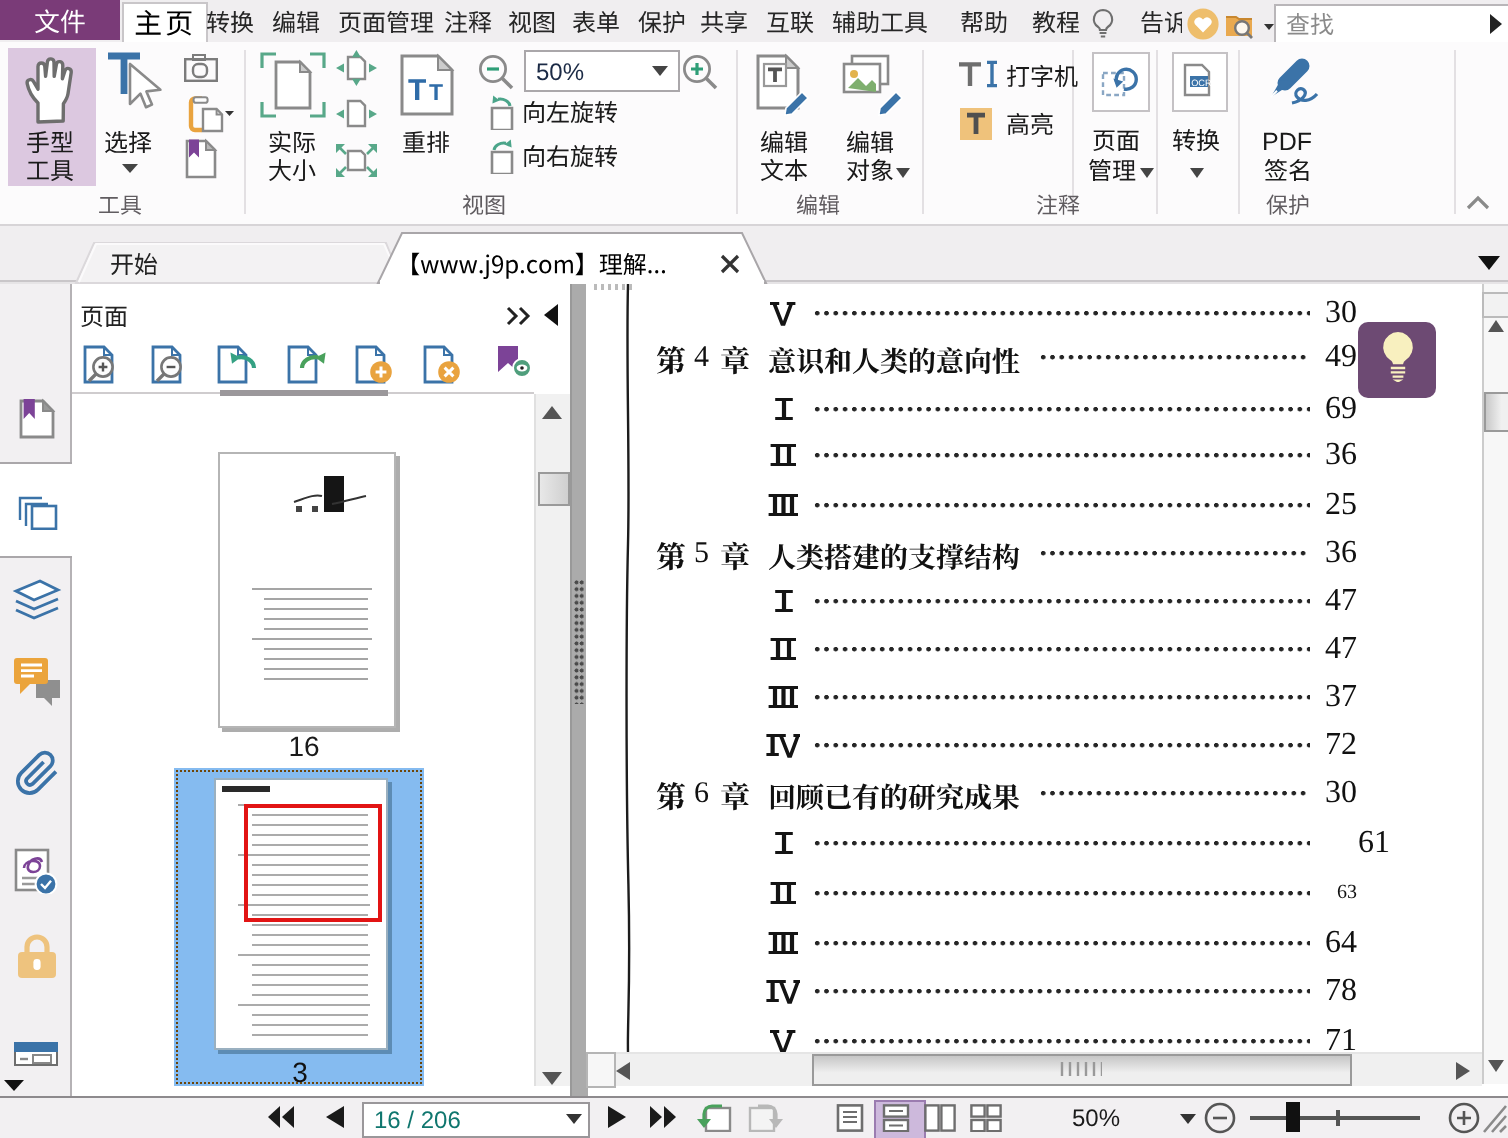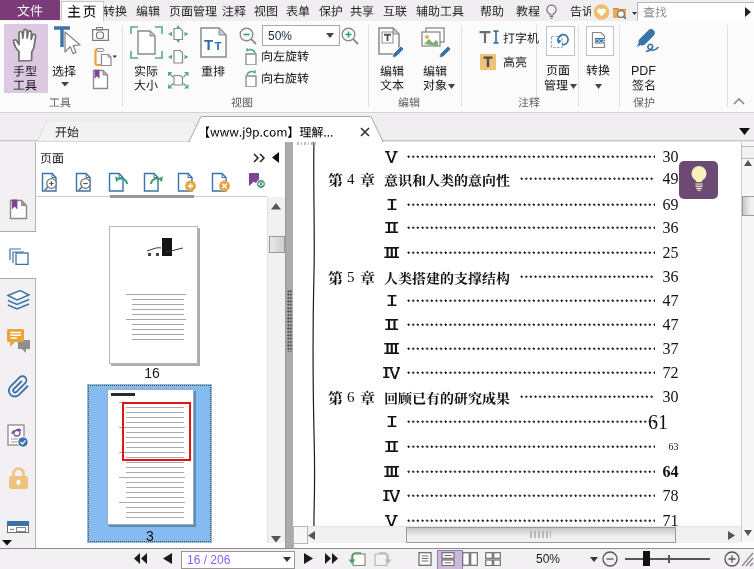--- a/index.html
+++ b/index.html
@@ -861,39 +861,39 @@
         <use href="#fb679c" x="800"></use>
       </svg>
     </div>
 <div style="position:absolute;left:520.0px;top:395.0px;width:135.0px;height:4px;background-image:radial-gradient(circle at 1.6px 1.6px,#262626 1.0px,rgba(0,0,0,0) 1.3px);background-size:4.65px 4px;"></div>
 <div style="position:absolute;left:678.5px;transform:translateX(-100%);top:388.9px;font-family:'Liberation Serif',sans-serif;font-size:16px;font-weight:400;color:#111;line-height:16px;white-space:nowrap;">30</div>
 <svg style="position:absolute;left:386.5px;top:416px;" width="10" height="12" viewBox="0 0 10 12">
       <path d="M5 1V10" stroke="#141414" stroke-width="2.1"></path>
       <path d="M0.5999999999999996 0.75H9.4M0.5999999999999996 10.25H9.4" stroke="#141414" stroke-width="1.5"></path>
     </svg>
 <div style="position:absolute;left:407px;top:420.0px;width:248px;height:4px;background-image:radial-gradient(circle at 1.6px 1.6px,#262626 1.0px,rgba(0,0,0,0) 1.3px);background-size:4.65px 4px;"></div>
-<div style="position:absolute;left:668px;transform:translateX(-100%);top:413.9px;font-family:'Liberation Serif',sans-serif;font-size:20px;font-weight:400;color:#111;line-height:16px;white-space:nowrap;">61</div>
+<div style="position:absolute;left:695px;transform:translateX(-100%);top:413.9px;font-family:'Liberation Serif',sans-serif;font-size:16px;font-weight:400;color:#111;line-height:16px;white-space:nowrap;">61</div>
 <svg style="position:absolute;left:384.75px;top:441px;" width="13.5" height="12" viewBox="0 0 13.5 12">
       <path d="M4 1V10" stroke="#141414" stroke-width="2.1"></path>
       <path d="M0.2999999999999998 0.75H7.7M0.2999999999999998 10.25H7.7" stroke="#141414" stroke-width="1.5"></path>
       <path d="M9.5 1V10" stroke="#141414" stroke-width="2.1"></path>
       <path d="M5.8 0.75H13.2M5.8 10.25H13.2" stroke="#141414" stroke-width="1.5"></path>
     </svg>
 <div style="position:absolute;left:407px;top:445.0px;width:248px;height:4px;background-image:radial-gradient(circle at 1.6px 1.6px,#262626 1.0px,rgba(0,0,0,0) 1.3px);background-size:4.65px 4px;"></div>
 <div style="position:absolute;left:678.5px;transform:translateX(-100%);top:438.9px;font-family:'Liberation Serif',sans-serif;font-size:10px;font-weight:400;color:#111;line-height:16px;white-space:nowrap;">63</div>
 <svg style="position:absolute;left:383.75px;top:466px;" width="15.5" height="12" viewBox="0 0 15.5 12">
       <path d="M3.5 1V10" stroke="#141414" stroke-width="2.1"></path>
       <path d="M0.2999999999999998 0.75H6.7M0.2999999999999998 10.25H6.7" stroke="#141414" stroke-width="1.5"></path>
       <path d="M7.75 1V10" stroke="#141414" stroke-width="2.1"></path>
       <path d="M4.55 0.75H10.95M4.55 10.25H10.95" stroke="#141414" stroke-width="1.5"></path>
       <path d="M12 1V10" stroke="#141414" stroke-width="2.1"></path>
       <path d="M8.8 0.75H15.2M8.8 10.25H15.2" stroke="#141414" stroke-width="1.5"></path>
     </svg>
 <div style="position:absolute;left:407px;top:470.0px;width:248px;height:4px;background-image:radial-gradient(circle at 1.6px 1.6px,#262626 1.0px,rgba(0,0,0,0) 1.3px);background-size:4.65px 4px;"></div>
-<div style="position:absolute;left:678.5px;transform:translateX(-100%);top:463.9px;font-family:'Liberation Serif',sans-serif;font-size:16px;font-weight:700;color:#111;line-height:16px;white-space:nowrap;">64</div>
+<div style="position:absolute;left:678.5px;transform:translateX(-100%);top:463.9px;font-family:'Liberation Serif',sans-serif;font-size:16px;font-weight:400;color:#111;line-height:16px;white-space:nowrap;">64</div>
 <svg style="position:absolute;left:383.0px;top:490px;" width="17" height="12" viewBox="0 0 17 12">
       <path d="M3.3 1V10" stroke="#141414" stroke-width="2.1"></path>
       <path d="M0.19999999999999973 0.75H6.4M0.19999999999999973 10.25H6.4" stroke="#141414" stroke-width="1.5"></path>
       <path d="M7.5 1 L11.4 11h0.8L15.9 1" fill="none" stroke="#141414" stroke-width="1.8"></path>
       <path d="M5.3 0.75H9.9M13.7 0.75H18.0" stroke="#141414" stroke-width="1.5"></path>
     </svg>
 <div style="position:absolute;left:407px;top:494.0px;width:248px;height:4px;background-image:radial-gradient(circle at 1.6px 1.6px,#262626 1.0px,rgba(0,0,0,0) 1.3px);background-size:4.65px 4px;"></div>
 <div style="position:absolute;left:678.5px;transform:translateX(-100%);top:487.9px;font-family:'Liberation Serif',sans-serif;font-size:16px;font-weight:400;color:#111;line-height:16px;white-space:nowrap;">78</div>
 <svg style="position:absolute;left:385.0px;top:515px;" width="13" height="12" viewBox="0 0 13 12">
       <path d="M2.2 1 L6.1000000000000005 11h0.8L10.6 1" fill="none" stroke="#141414" stroke-width="1.8"></path>
@@ -930,21 +930,21 @@
     </svg>
 <div style="position:absolute;left:0px;top:548px;width:754px;height:21px;background:#f2f0f2;border-top:1px solid #8d8a8d;"></div>
 <svg style="position:absolute;left:134px;top:553px;" width="13" height="11" viewBox="0 0 13 11">
       <path d="M6 0v11L0 5.5z" fill="#1a1a1a"></path>
       <path d="M7 5.5 13 0v11z" fill="#1a1a1a"></path>
     </svg>
 <svg style="position:absolute;left:163px;top:553px;" width="9" height="11" viewBox="0 0 9 11">
       <path d="M9 0v11L0 5.5z" fill="#1a1a1a"></path>
     </svg>
 <div style="position:absolute;left:181px;top:551px;width:112px;height:16px;background:#fff;border:1px solid #9a979a;"></div>
-<div style="position:absolute;left:187px;top:554.2px;font-family:'Liberation Sans',sans-serif;font-size:12px;font-weight:400;color:#8b5cf6;line-height:12px;white-space:nowrap;">16 / 206</div>
+<div style="position:absolute;left:187px;top:554.2px;font-family:'Liberation Sans',sans-serif;font-size:12px;font-weight:400;color:#0f766e;line-height:12px;white-space:nowrap;">16 / 206</div>
 <svg style="position:absolute;left:283px;top:557px;" width="8" height="5" viewBox="0 0 8 5">
       <path d="M0 0h8L4 5z" fill="#333"></path>
     </svg>
 <svg style="position:absolute;left:304px;top:553px;" width="9" height="11" viewBox="0 0 9 11">
       <path d="M0 0v11L9 5.5z" fill="#1a1a1a"></path>
     </svg>
 <svg style="position:absolute;left:325px;top:553px;" width="13" height="11" viewBox="0 0 13 11">
       <path d="M0 0v11L6 5.5z" fill="#1a1a1a"></path>
       <path d="M7 0 13 5.5 7 11z" fill="#1a1a1a"></path>
     </svg>

